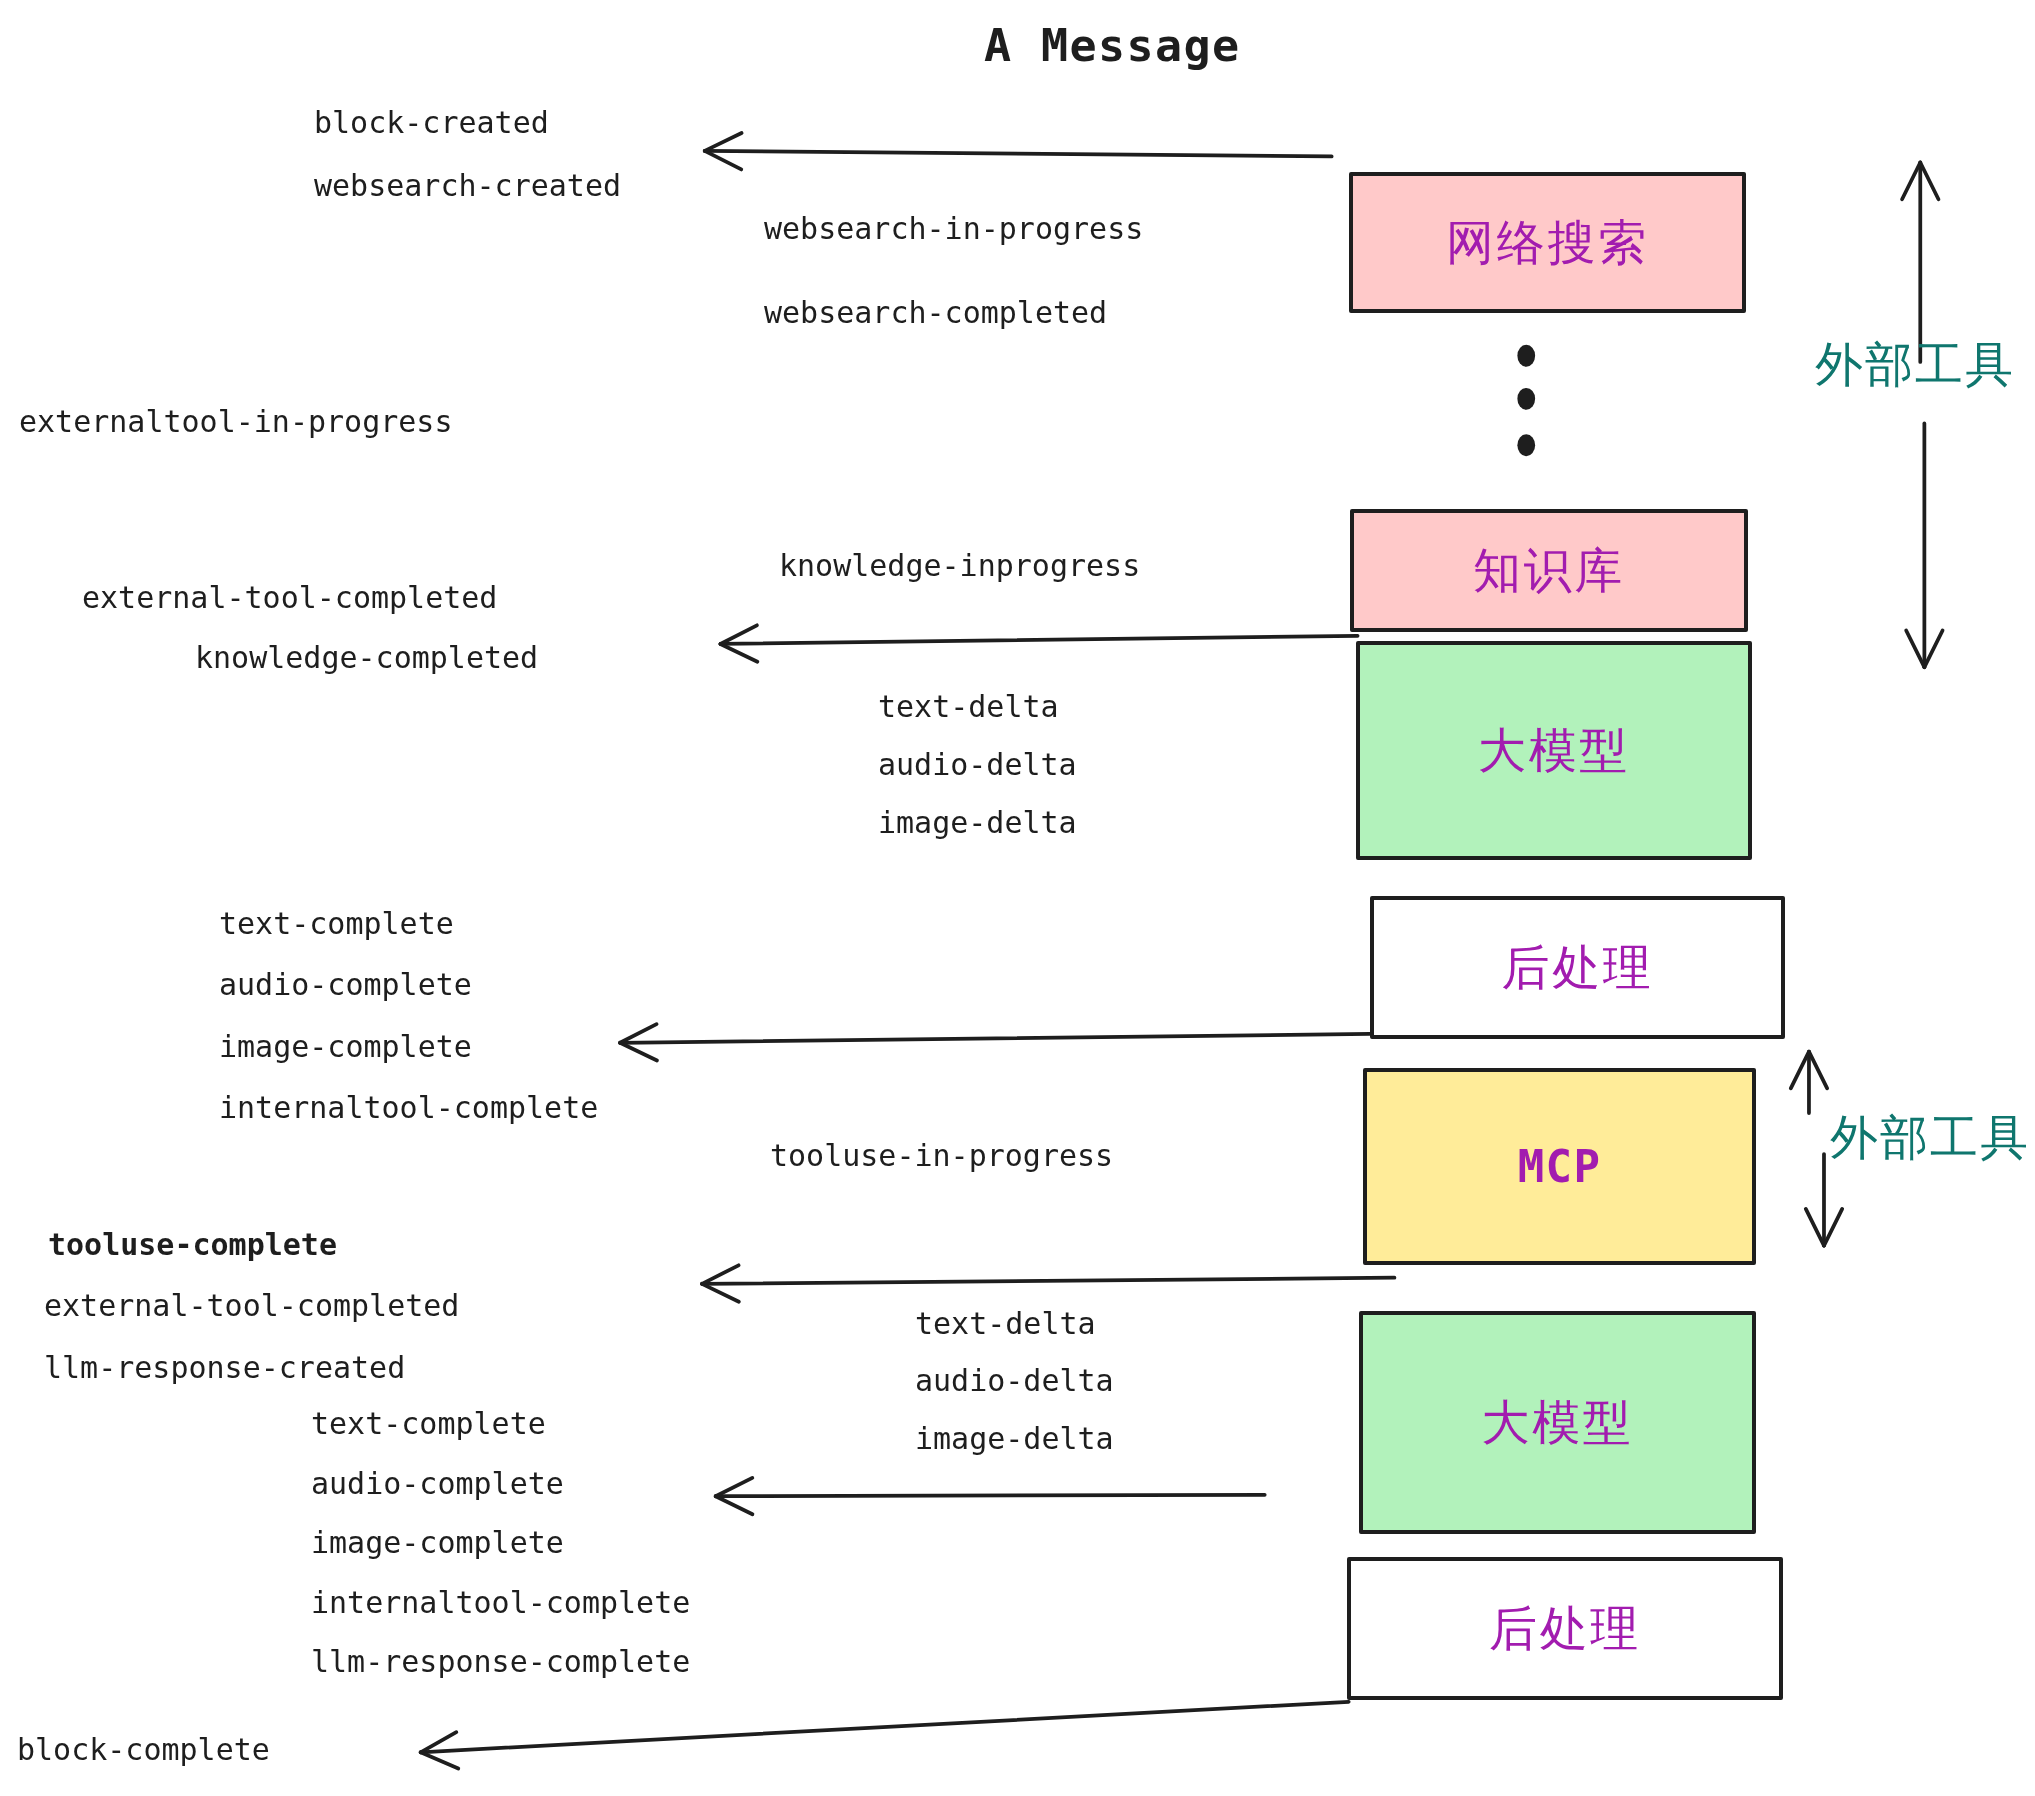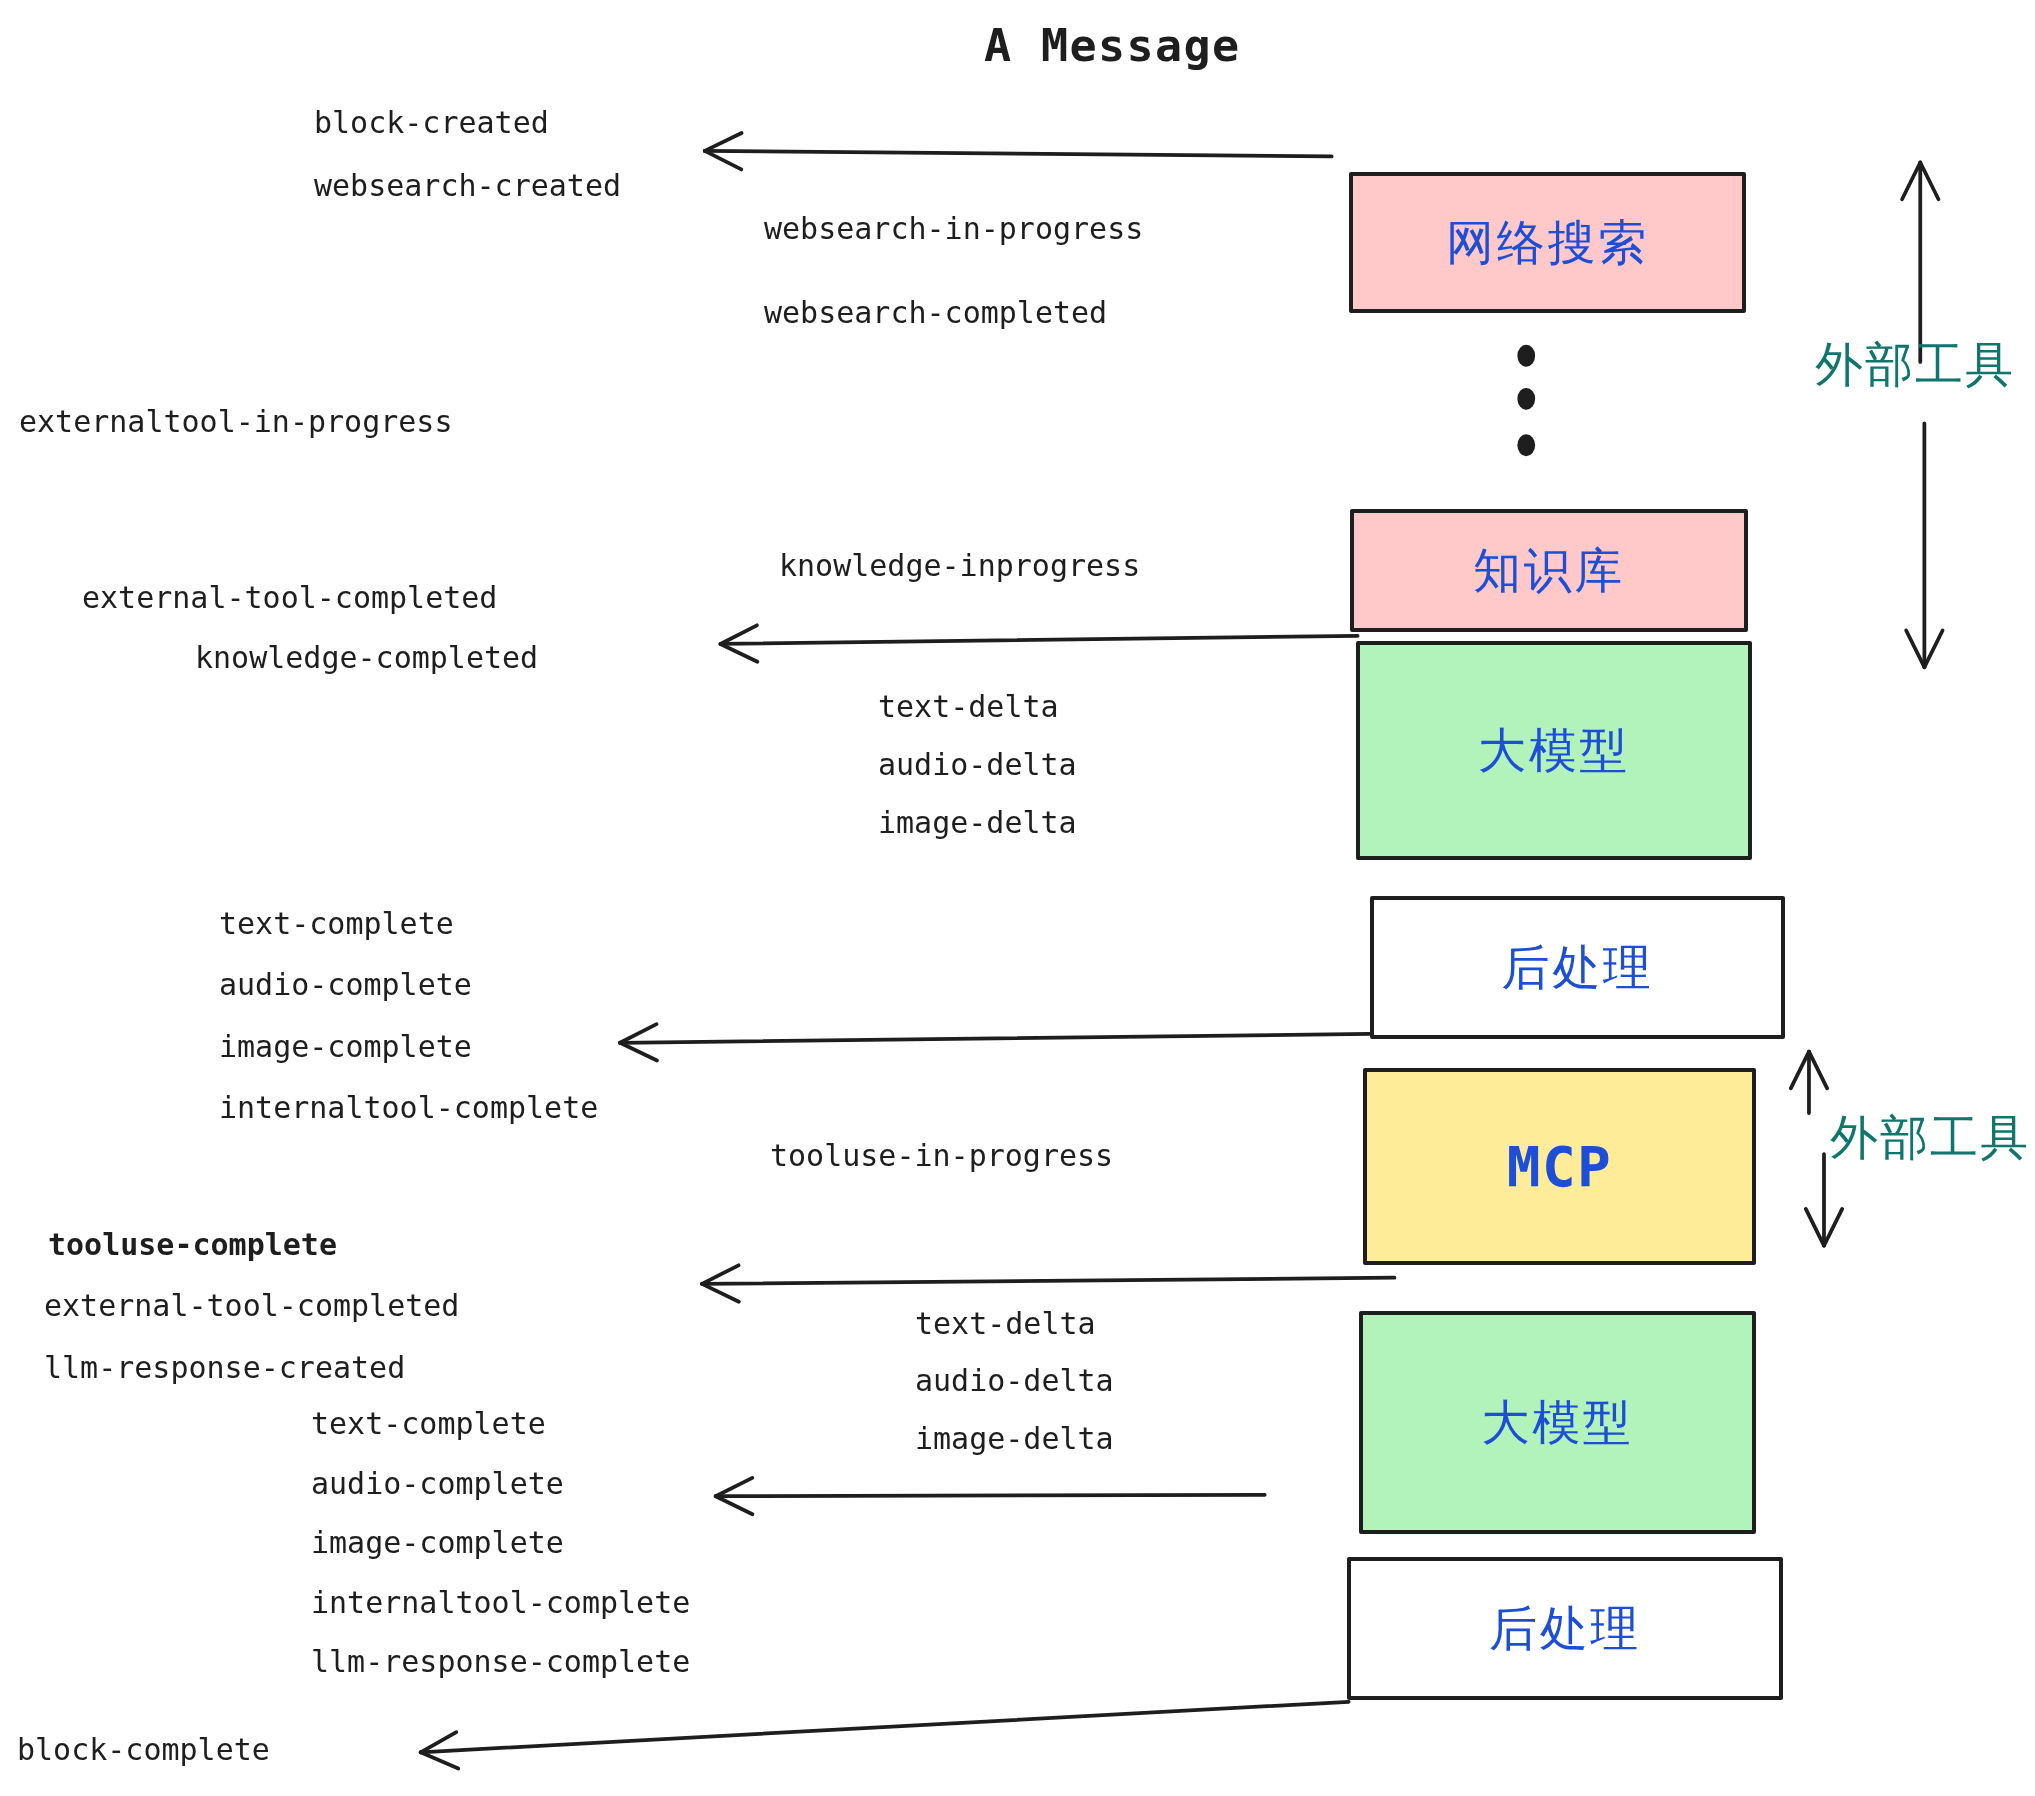--- a/index.html
+++ b/index.html
@@ -3,22 +3,22 @@
 <meta charset="utf-8">
 <style>
   html,body{margin:0;padding:0;background:#ffffff;}
   .canvas{position:relative;width:2035px;height:1796px;background:#ffffff;overflow:hidden;
           font-family:"DejaVu Sans Mono", monospace;color:#1e1e1e;border-radius:25px;}
   .title{position:absolute;font-size:45px;font-weight:bold;letter-spacing:1.4px;white-space:pre;}
   .event-label{position:absolute;font-size:30px;line-height:45px;white-space:pre;letter-spacing:0px;}
   .node-box{position:absolute;border:4.1px solid #1e1e1e;border-radius:2px;display:flex;
             align-items:center;justify-content:center;box-sizing:border-box;}
   .node-box .node-label{font-family:"DejaVu Sans","Liberation Sans",sans-serif;font-size:48px;
-            color:#1d4ed8;letter-spacing:2.7px;white-space:pre;}
-  .node-box .node-label.mono{font-family:"DejaVu Sans Mono",monospace;font-size:56px;font-weight:bold;letter-spacing:1.4px;}
+            color:#a21caf;letter-spacing:2.7px;white-space:pre;}
+  .node-box .node-label.mono{font-family:"DejaVu Sans Mono",monospace;font-size:44px;font-weight:bold;letter-spacing:1.4px;}
   .side-label{position:absolute;font-family:"DejaVu Sans","Liberation Sans",sans-serif;
             font-size:48px;color:#0f766e;white-space:pre;letter-spacing:2px;}
   svg.layer{position:absolute;left:0;top:0;}
 </style>
 </head>
 <body>
 
 <div class="canvas">
   <div class="title" id="title-el" style="left: 984px; top: 19px;">A Message</div>
   <svg class="layer" id="arrow-layer" width="2035" height="1796" viewBox="0 0 2980 2630">

